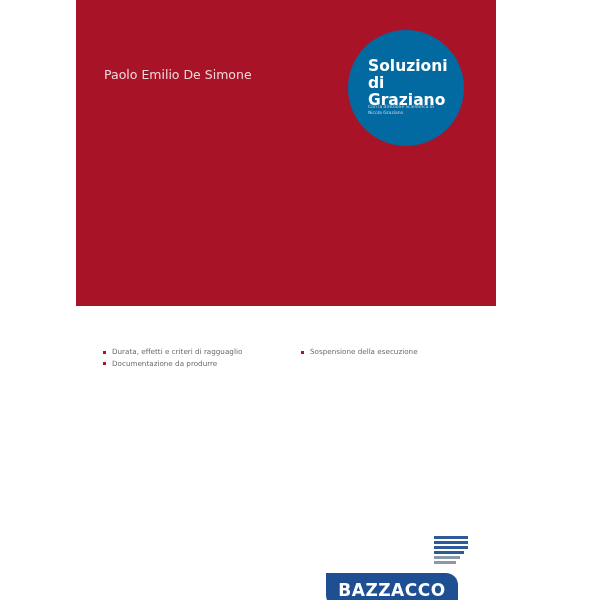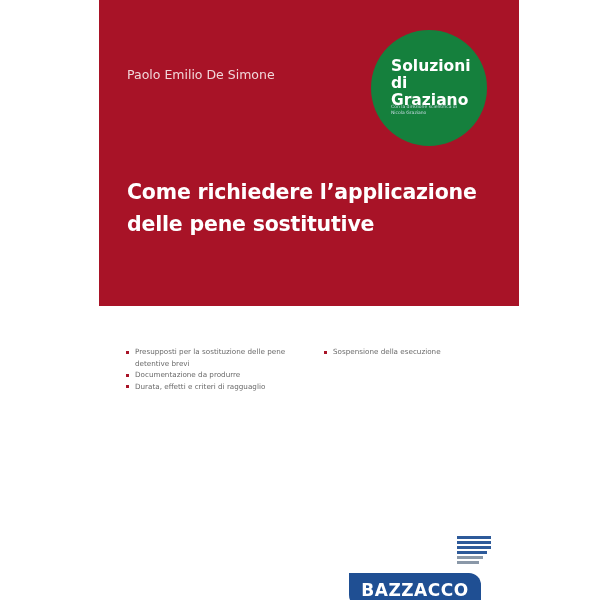--- a/index.html
+++ b/index.html
@@ -1,21 +1,21 @@
 <!DOCTYPE html>
 <html><head>
 <meta charset="utf-8">
 <style>
   html, body { margin: 0; padding: 0; background: #ffffff; }
   body { width: 600px; height: 600px; position: relative; overflow: hidden; font-family: "DejaVu Sans", sans-serif; }
-  .cover { position: absolute; left: 99px; top: 0; width: 420px; height: 429px; background: #ffffff; }
+  .cover { position: absolute; left: 76px; top: 0; width: 420px; height: 429px; background: #ffffff; }
   .red { position: absolute; left: 0; top: 0; width: 420px; height: 306px; background: #a81327; }
   .authors { position: absolute; left: 28px; top: 64px; color: #f1d7da; font-size: 12.5px; line-height: 21px; }
   .authors div { white-space: nowrap; }
-  .badge { position: absolute; left: 272px; top: 30px; width: 116px; height: 116px; border-radius: 50%; background: #15803d; text-decoration: underline; }
+  .badge { position: absolute; left: 272px; top: 30px; width: 116px; height: 116px; border-radius: 50%; background: #0369a1; text-decoration: underline; }
   .badge-title { position: absolute; left: 20px; top: 28px; color: #ffffff; font-weight: bold; font-size: 15.5px; line-height: 17px; }
   .badge-sub { position: absolute; left: 20px; top: 74px; color: #c9dbe6; font-size: 4.5px; line-height: 6px; width: 80px; }
   .title { position: absolute; left: 28px; top: 176px; color: #ffffff; font-weight: bold; font-size: 20.5px; line-height: 32px; white-space: nowrap; letter-spacing: -0.2px; }
   .bullets { position: absolute; top: 346px; font-size: 7.2px; line-height: 11.6px; color: #6a6a6a; }
   .bullets.left { left: 26px; width: 185px; }
   .bullets.right { left: 224px; width: 175px; }
   .bullets ul { margin: 0; padding: 0; list-style: none; }
   .bullets li { position: relative; padding-left: 10px; }
   .bullets li .dot { position: absolute; left: 1px; top: 4.5px; width: 3px; height: 3px; background: #a81327; }
   .logo { position: absolute; left: 250px; top: 530px; width: 140px; height: 50px; }
@@ -32,31 +32,27 @@
     <div class="authors">
       <div>Paolo Emilio De Simone</div>
     </div>
     <div class="badge">
       <div class="badge-title">
         <div>Soluzioni</div>
         <div>di Graziano</div>
       </div>
       <div class="badge-sub">Con la direzione scientifica di Nicola Graziano</div>
     </div>
-    <div class="title">
-      <div>Come richiedere l’applicazione</div>
-      <div>delle pene sostitutive</div>
-    </div>
   </div>
 
   <div class="bullets left">
     <ul>
-      <li><span class="dot"></span><span>Presupposti per la sostituzione delle pene detentive brevi</span></li>
+      <li><span class="dot"></span></li>
+      <li><span class="dot"></span><span>Durata, effetti e criteri di ragguaglio</span></li>
       <li><span class="dot"></span><span>Documentazione da produrre</span></li>
-      <li><span class="dot"></span><span>Durata, effetti e criteri di ragguaglio</span></li>
     </ul>
   </div>
   <div class="bullets right">
     <ul>
       <li><span class="dot"></span><span>Sospensione della esecuzione</span></li>
     </ul>
   </div>
 
   <div class="logo">
     <div class="logo-stripes">

